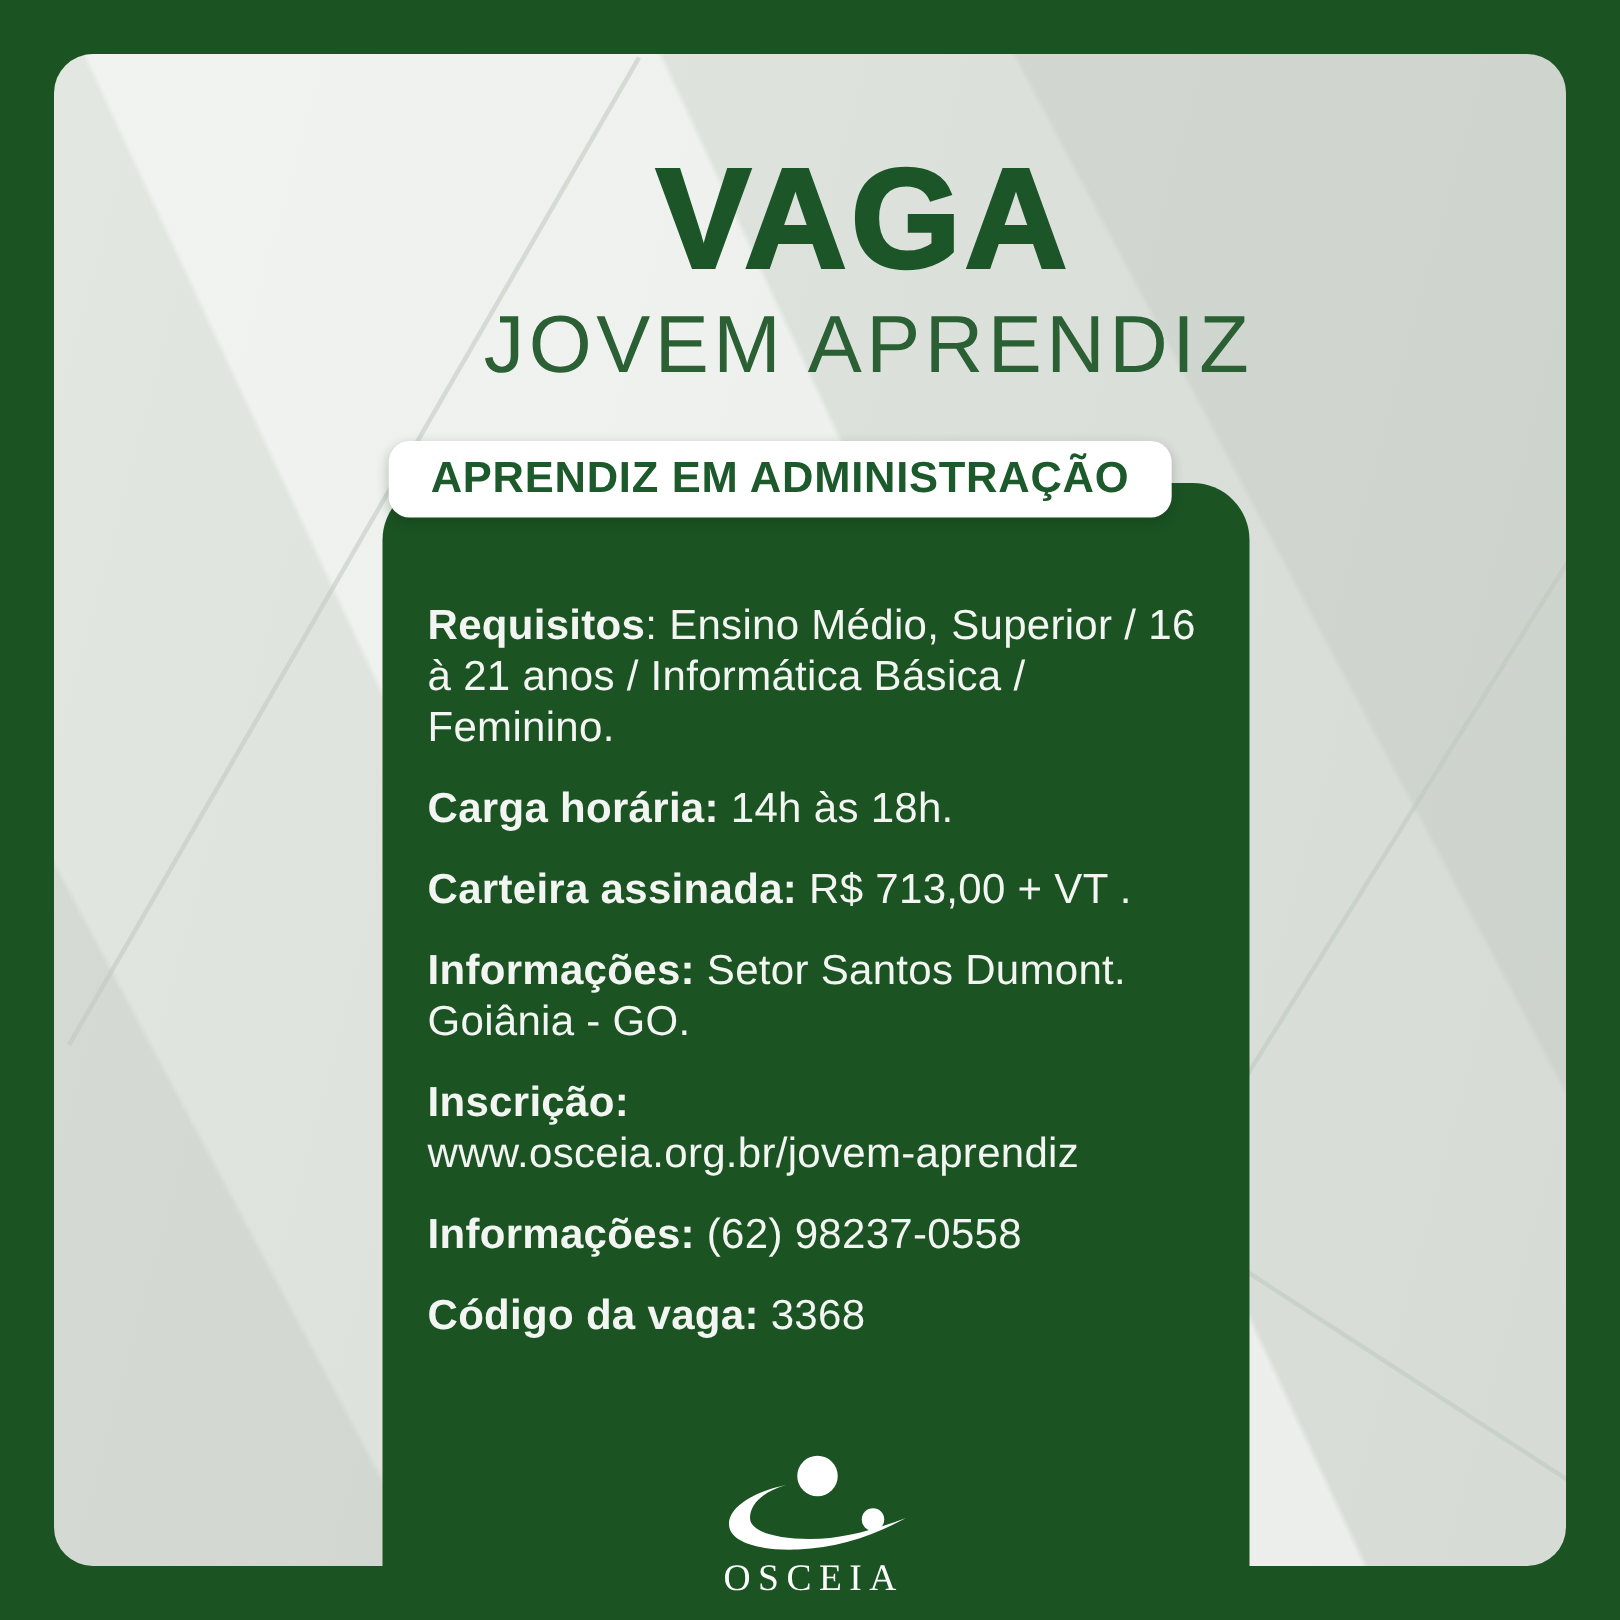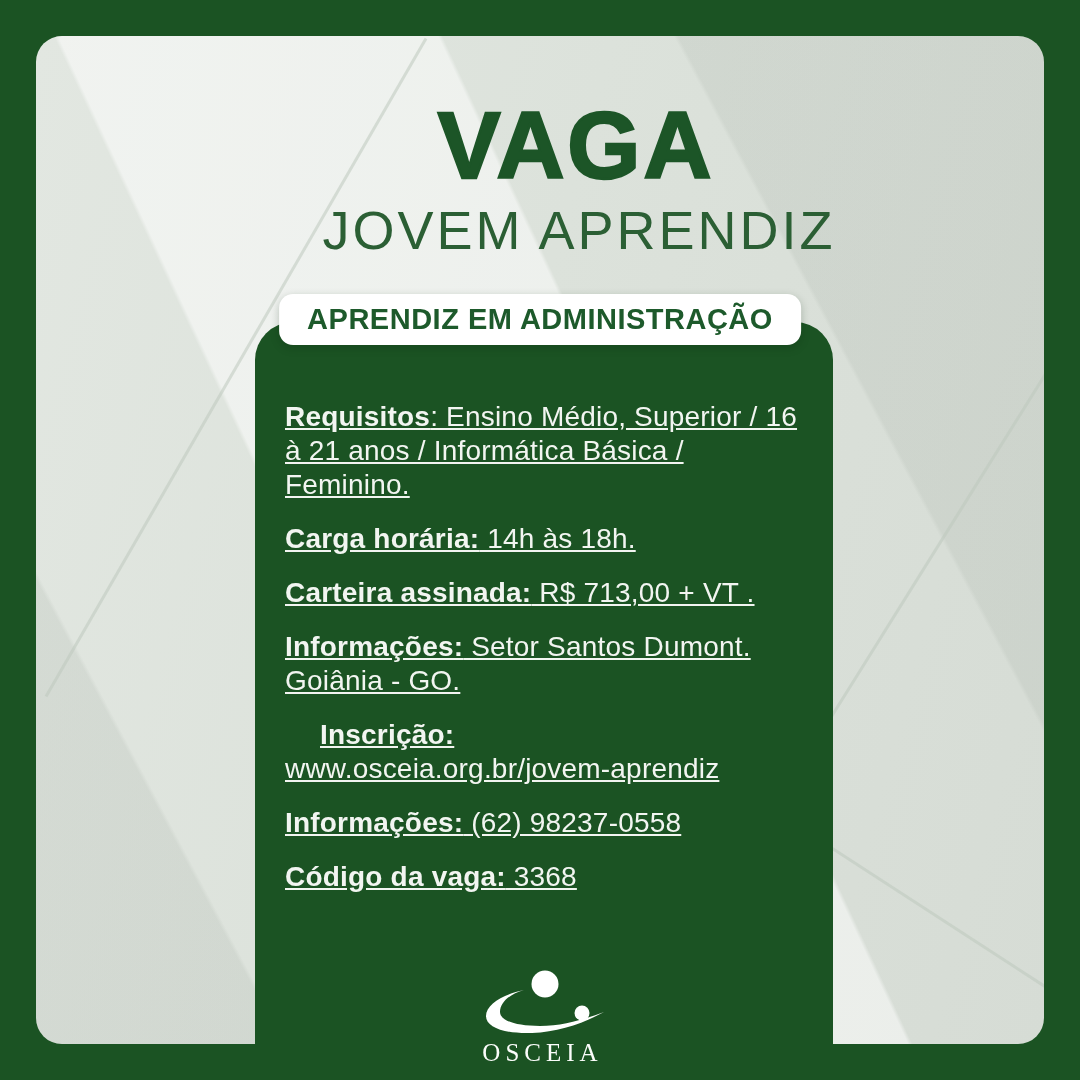--- a/index.html
+++ b/index.html
@@ -68,21 +68,21 @@
     left: 255px; top: 322px;
     width: 578px; height: 758px;
     background: #1b5323;
     border-radius: 38px 38px 0 0;
     z-index: 2;
   }
 
   
   .badge {
     position: absolute;
-    top: 294px; left: 540px;
+    top: 294px; left: 520px;
     transform: translateX(-50%);
     height: 51px; line-height: 51px;
     padding: 0 28px;
     background: #ffffff;
     border-radius: 14px;
     color: #1d5a2b;
     font-size: 29px; font-weight: bold;
     letter-spacing: 0.5px;
     white-space: nowrap;
     box-shadow: 0 3px 8px rgba(10, 40, 15, 0.25);
@@ -92,23 +92,23 @@
   
   .content {
     position: absolute;
     left: 285px; top: 400px;
     width: 520px;
     color: #f2f5f1;
     font-size: 28px; line-height: 34px;
     letter-spacing: 0.2px;
     z-index: 3;
   }
-  .row { margin: 0 0 20px 0; text-decoration: underline; }
+  .row { margin: 0 0 20px 0; }
   .row .lbl { font-weight: bold; }
-  .row.stacked .lbl { display: block; margin-left: 35px; }
+  .row.stacked .lbl { display: block; }
 
   
   .logo {
     position: absolute;
     top: 964px; left: 50%;
     transform: translateX(-50%);
     width: 170px;
     text-align: center;
     z-index: 4;
   }

